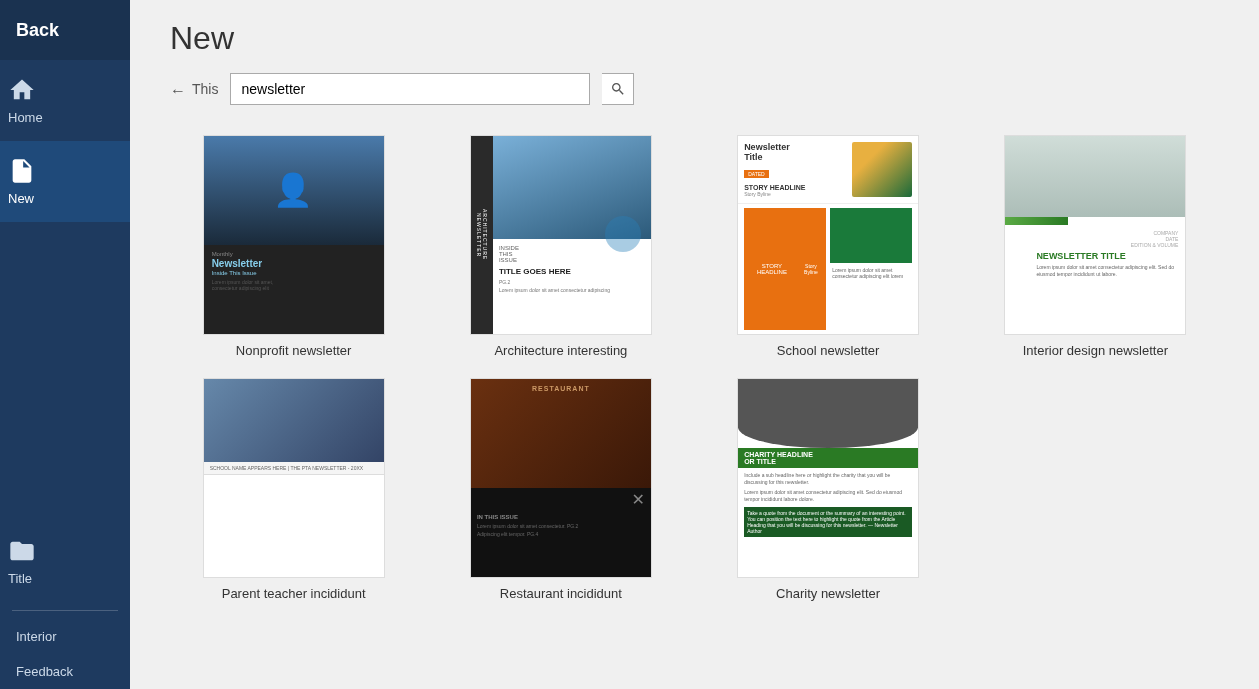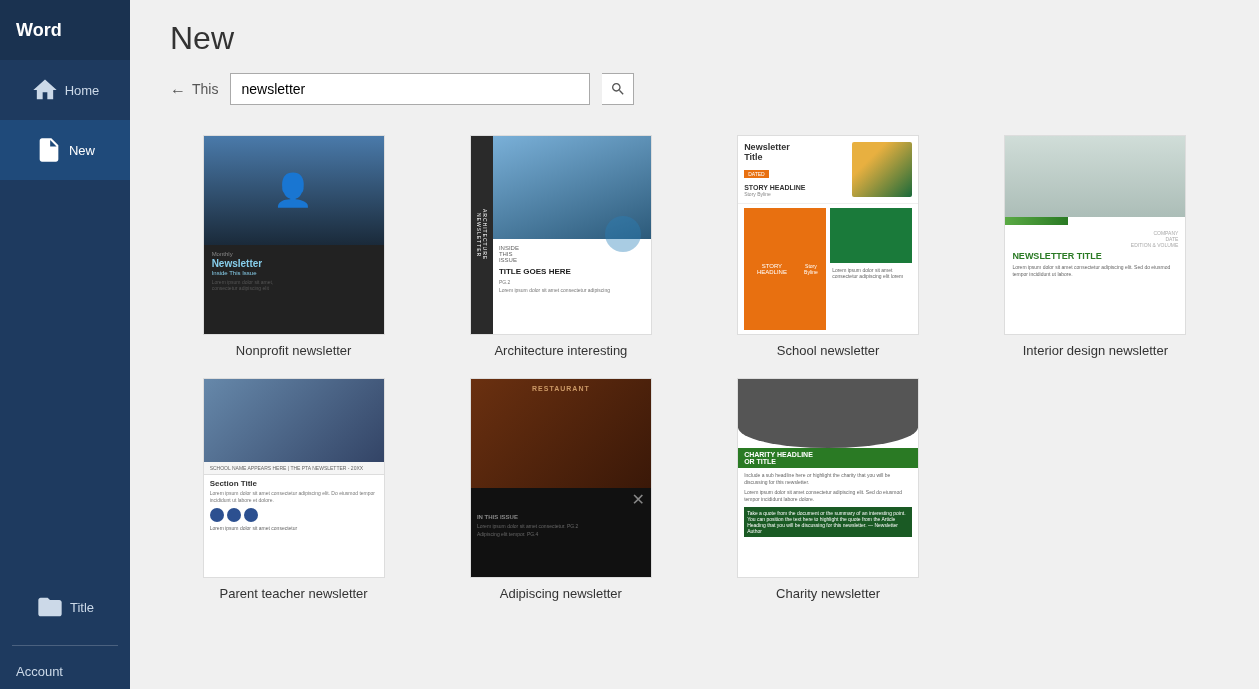--- a/index.html
+++ b/index.html
@@ -24,21 +24,21 @@
       display: flex;
       align-items: center;
     }
     .sidebar-nav {
       display: flex;
       flex-direction: column;
       flex: 1;
     }
     .sidebar-item {
       display: flex;
-      align-items: center;
+      flex-direction: column;
       justify-content: center;
       color: #ccd9e8;
       padding: 16px 8px;
       cursor: pointer;
       font-size: 13px;
       gap: 6px;
     }
     .sidebar-item.active { background: #1f4a7a; color: white; }
     .sidebar-item svg { width: 28px; height: 28px; fill: currentColor; }
     .sidebar-spacer { flex: 1; }
@@ -140,21 +140,21 @@
       margin-top: 8px;
       font-size: 13px;
       color: #333;
       text-align: center;
     }
   </style>
 </head>
 <body>
 
 <div id="sidebar">
-  <div id="sidebar-title">Word</div>
+  <div id="sidebar-title">Back</div>
 
   <div class="sidebar-nav">
 
     <div class="sidebar-item">
       <svg viewBox="0 0 24 24">
         <path d="M10 20v-6h4v6h5v-8h3L12 3 2 12h3v8z"></path>
       </svg>
       <span>Home</span>
     </div>
 
@@ -170,21 +170,22 @@
     <div class="sidebar-item">
       <svg viewBox="0 0 24 24">
         <path d="M20 6h-8l-2-2H4c-1.1 0-2 .9-2 2v12c0 1.1.9 2 2 2h16c1.1 0 2-.9 2-2V8c0-1.1-.9-2-2-2z"></path>
       </svg>
       <span>Title</span>
     </div>
 
     <div class="sidebar-divider"></div>
 
     <div class="sidebar-bottom">
-      <div class="sidebar-text-item">Account</div>
+      <div class="sidebar-text-item">Interior</div>
+      <div class="sidebar-text-item">Feedback</div>
     </div>
 
   </div>
 </div>
 
 <div id="main">
   <div id="main-header">
     <div id="page-title">New</div>
     <div id="search-bar">
       <button id="back-btn">
@@ -268,68 +269,58 @@
       </div>
       <span class="template-label">School newsletter</span>
     </div>
 
     <div class="template-card">
       <div class="template-thumb">
         <div style="width:100%;height:100%;background:white;display:flex;flex-direction:column;">
           <div style="flex:0 0 45%;background:linear-gradient(180deg,#d0ddd8 0%,#a8bab4 100%);position:relative;">
             <div style="position:absolute;bottom:0;left:0;right:0;height:8px;background:linear-gradient(90deg,#5aaa44 0%,#2a7a24 35%,white 35%);"></div>
           </div>
-          <div style="flex:1;padding:5px 7px;">
+          <div style="flex:1;padding:5px 7px;margin-left:24px;">
             <div style="font-size:5px;color:#aaa;text-align:right;">COMPANY<br>DATE<br>EDITION &amp; VOLUME</div>
             <div style="font-size:9px;font-weight:bold;color:#2a7a24;margin-top:3px;">NEWSLETTER TITLE</div>
             <div style="font-size:5px;color:#666;margin-top:3px;line-height:1.4;">Lorem ipsum dolor sit amet consectetur adipiscing elit. Sed do eiusmod tempor incididunt ut labore.</div>
           </div>
         </div>
       </div>
       <span class="template-label">Interior design newsletter</span>
     </div>
 
     <div class="template-card">
       <div class="template-thumb">
         <div style="width:100%;height:100%;background:white;display:flex;flex-direction:column;">
           <div style="flex:0 0 42%;background:linear-gradient(135deg,#6688aa 0%,#334466 100%);"></div>
           <div style="background:#f5f5f5;padding:3px 6px;font-size:5px;color:#666;border-bottom:1px solid #ddd;">SCHOOL NAME APPEARS HERE | THE PTA NEWSLETTER - 20XX</div>
-          <div style="flex:1;padding:4px 6px;">
-            <div style="font-size:8px;font-weight:bold;color:#333;">Section Title</div>
-            <div style="font-size:5px;color:#777;margin-top:2px;line-height:1.4;">Lorem ipsum dolor sit amet consectetur adipiscing elit. Do eiusmod tempor incididunt ut labore et dolore.</div>
-            <div style="display:flex;gap:3px;margin-top:4px;align-items:center;">
-              <div style="width:14px;height:14px;background:#2c5090;border-radius:50%;"></div>
-              <div style="width:14px;height:14px;background:#2c5090;border-radius:50%;"></div>
-              <div style="width:14px;height:14px;background:#2c5090;border-radius:50%;"></div>
-            </div>
-            <div style="font-size:5px;color:#666;margin-top:3px;">Lorem ipsum dolor sit amet consectetur</div>
-          </div>
-        </div>
-      </div>
-      <span class="template-label">Parent teacher newsletter</span>
+        </div>
+      </div>
+      <span class="template-label">Parent teacher incididunt</span>
     </div>
 
     <div class="template-card">
       <div class="template-thumb">
         <div style="width:100%;height:100%;background:#111;display:flex;flex-direction:column;">
           <div style="flex:0 0 55%;background:linear-gradient(135deg,#6a3010 0%,#3a1808 100%);position:relative;">
             <div style="position:absolute;top:6px;left:6px;right:6px;text-align:center;color:#cc9966;font-size:7px;font-weight:bold;letter-spacing:1px;">RESTAURANT</div>
           </div>
           <div style="padding:4px 6px;display:flex;align-items:center;justify-content:space-between;">
             <span style="font-size:5px;color:#aaa;"></span>
             <span style="font-size:16px;color:#888;line-height:1;">✕</span>
           </div>
           <div style="flex:1;padding:2px 6px;">
             <div style="font-size:6px;color:#888;font-weight:bold;">IN THIS ISSUE</div>
             <div style="font-size:5px;color:#666;margin-top:3px;line-height:1.4;">Lorem ipsum dolor sit amet consectetur. PG.2</div>
             <div style="font-size:5px;color:#666;margin-top:1px;line-height:1.4;">Adipiscing elit tempor. PG.4</div>
           </div>
         </div>
       </div>
-      <span class="template-label">Adipiscing newsletter</span>
+      <span class="template-label">Restaurant incididunt</span>
     </div>
 
     <div class="template-card">
       <div class="template-thumb">
         <div style="width:100%;height:100%;background:white;display:flex;flex-direction:column;">
           <div style="flex:0 0 35%;background:#555;border-radius:0 0 50% 50%/0 0 30% 30%;overflow:hidden;"></div>
           <div style="background:#2a7a24;color:white;font-size:7px;font-weight:bold;padding:3px 6px;">CHARITY HEADLINE<br>OR TITLE</div>
           <div style="flex:1;padding:4px 6px;overflow:hidden;">
             <div style="font-size:5px;color:#666;line-height:1.4;">Include a sub headline here or highlight the charity that you will be discussing for this newsletter.</div>
             <div style="font-size:5px;color:#666;margin-top:3px;line-height:1.4;">Lorem ipsum dolor sit amet consectetur adipiscing elit. Sed do eiusmod tempor incididunt labore dolore.</div>

